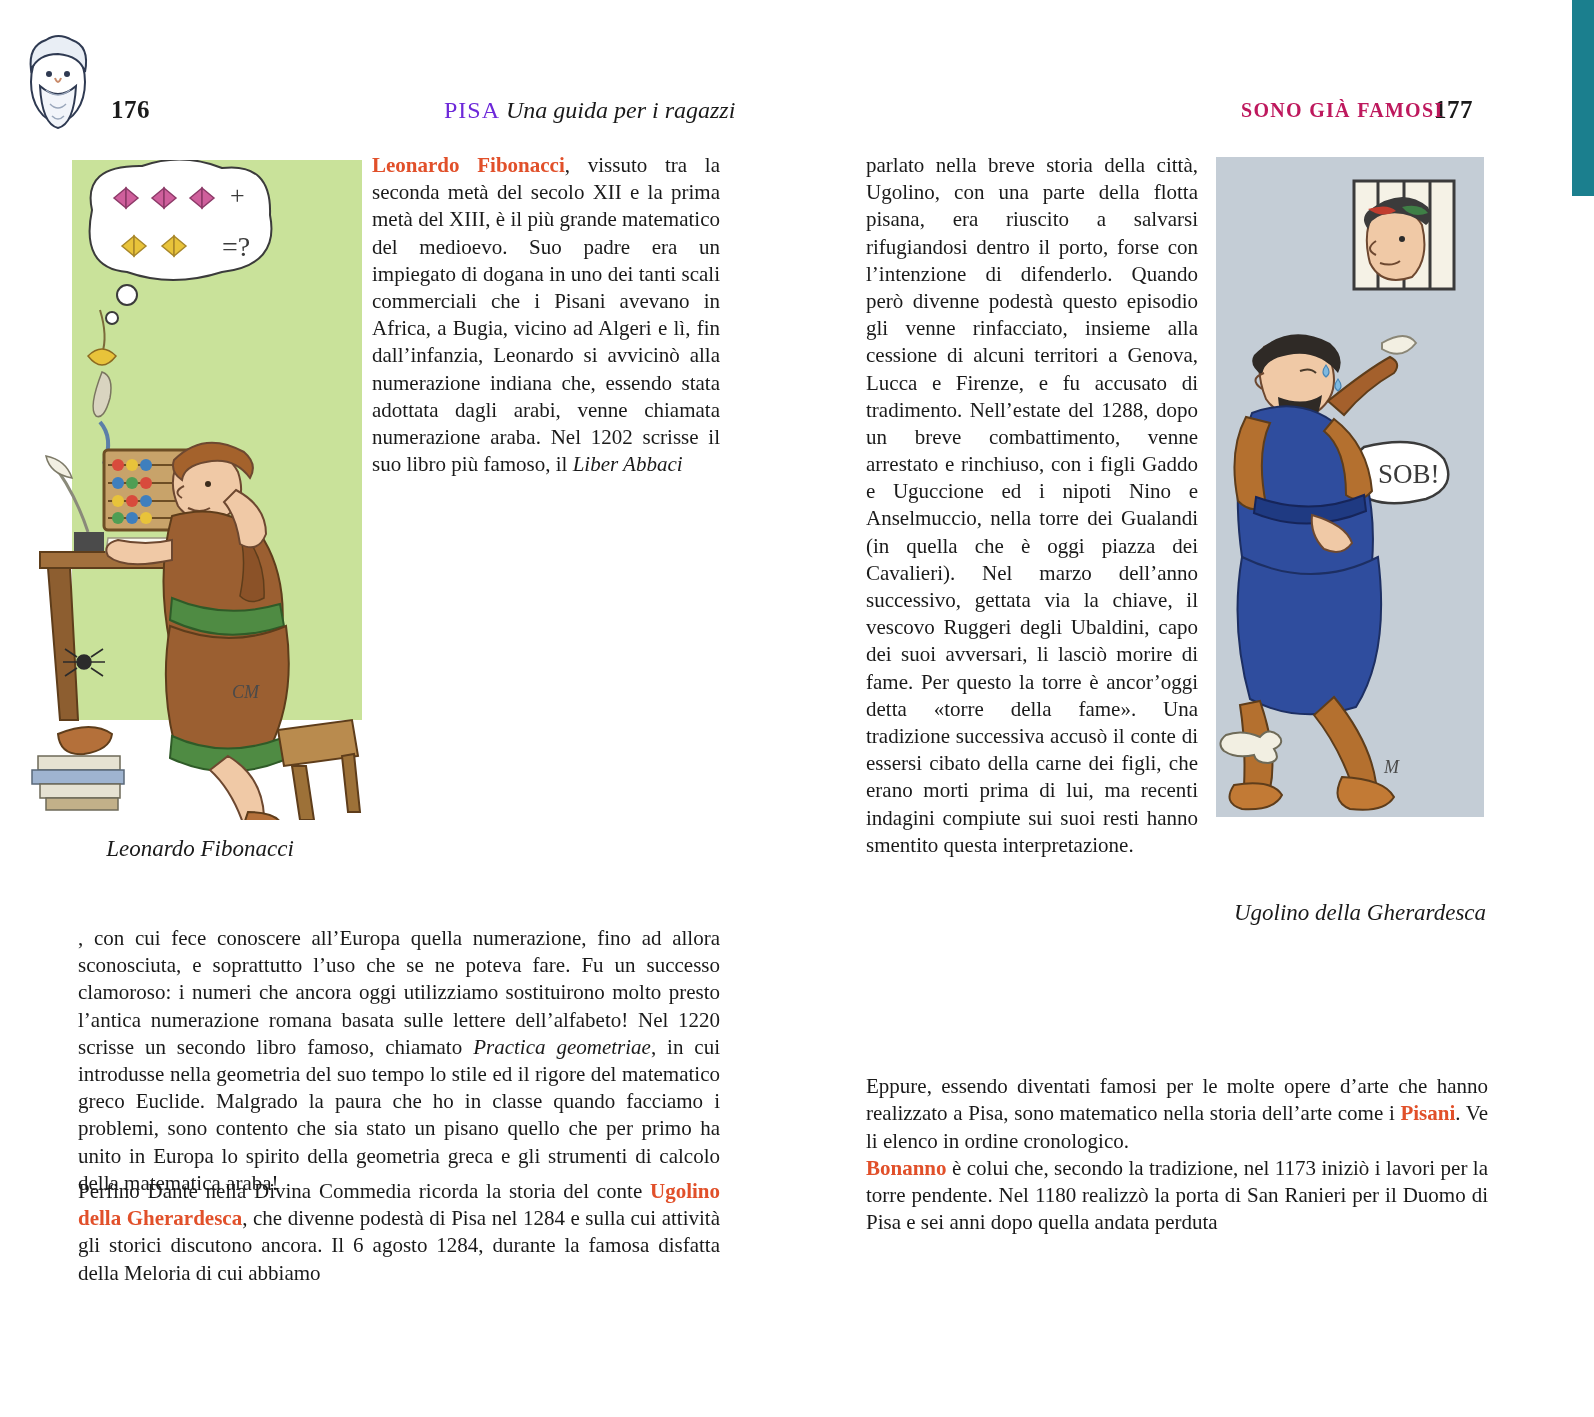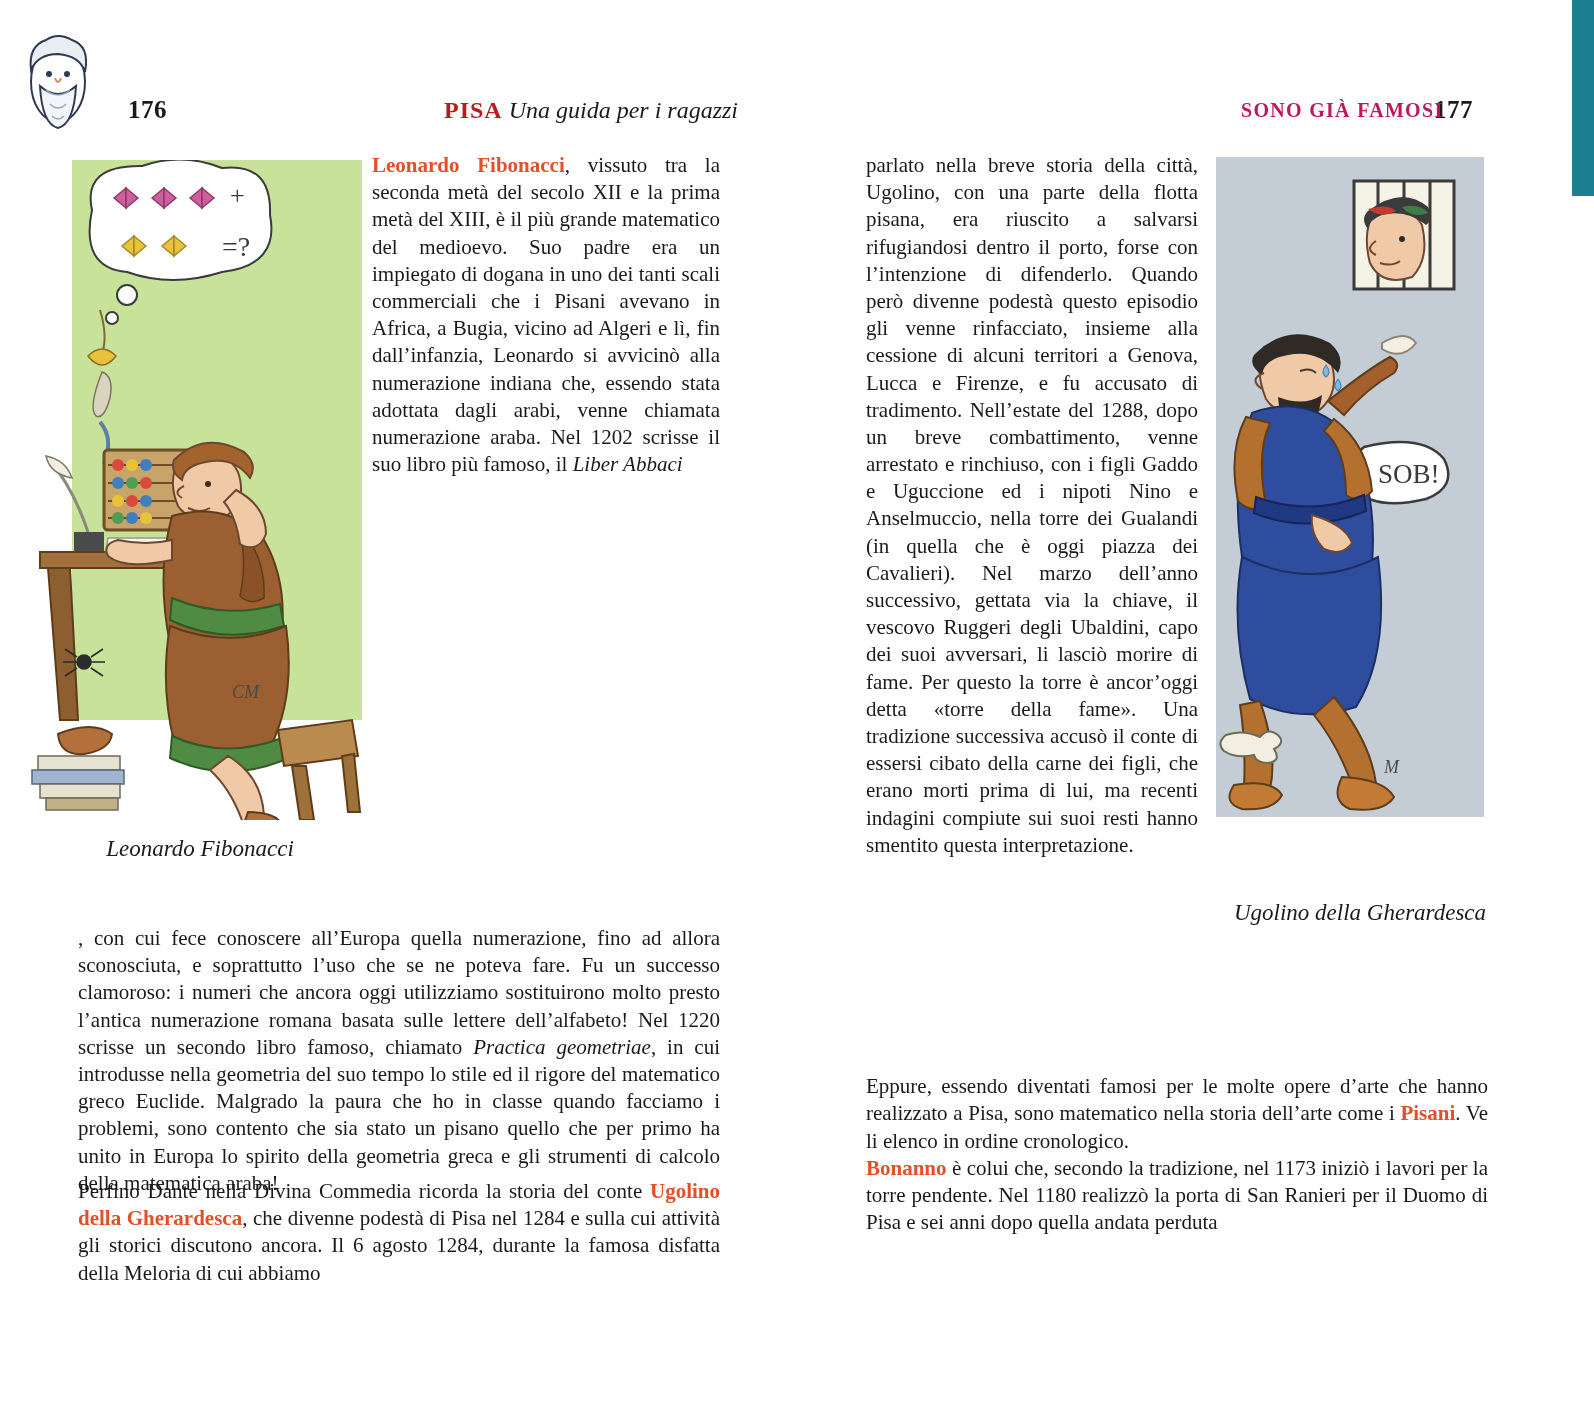--- a/index.html
+++ b/index.html
@@ -35,35 +35,35 @@
     height: 108px;
   }
 
   
   .folio {
     position: absolute;
     font-weight: bold;
     font-size: 25px;
     letter-spacing: .5px;
   }
-  .folio-left { left: 128px; top: 96px; }
+  .folio-left { left: 111px; top: 96px; }
   .folio-right { left: 1434px; top: 96px; }
 
   .runhead-left {
     position: absolute;
     left: 444px;
     top: 97px;
     font-size: 24px;
     white-space: nowrap;
   }
   .runhead-left .pisa {
-    color: #b91c1c;
+    color: #6d28d9;
     font-variant: small-caps;
     letter-spacing: 1px;
-    font-weight: bold;
+    font-weight: normal;
   }
   .runhead-left .sub {
     font-style: italic;
     margin-top: 44px;
   }
   .runhead-right {
     position: absolute;
     left: 1241px;
     top: 99px;
     font-size: 20px;

